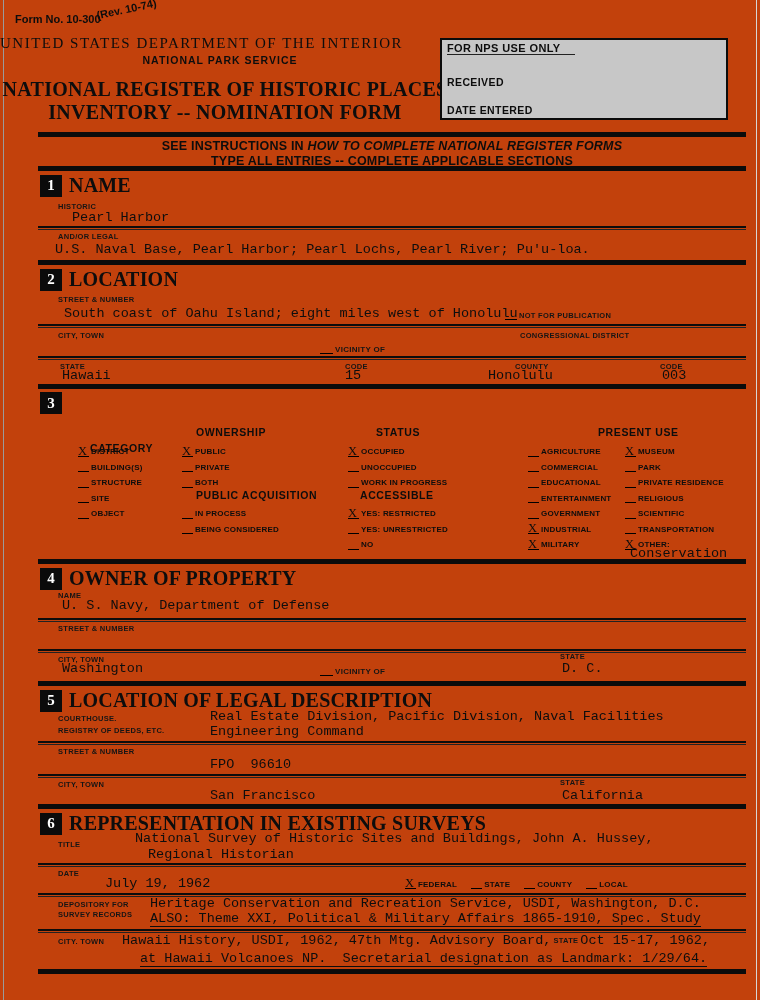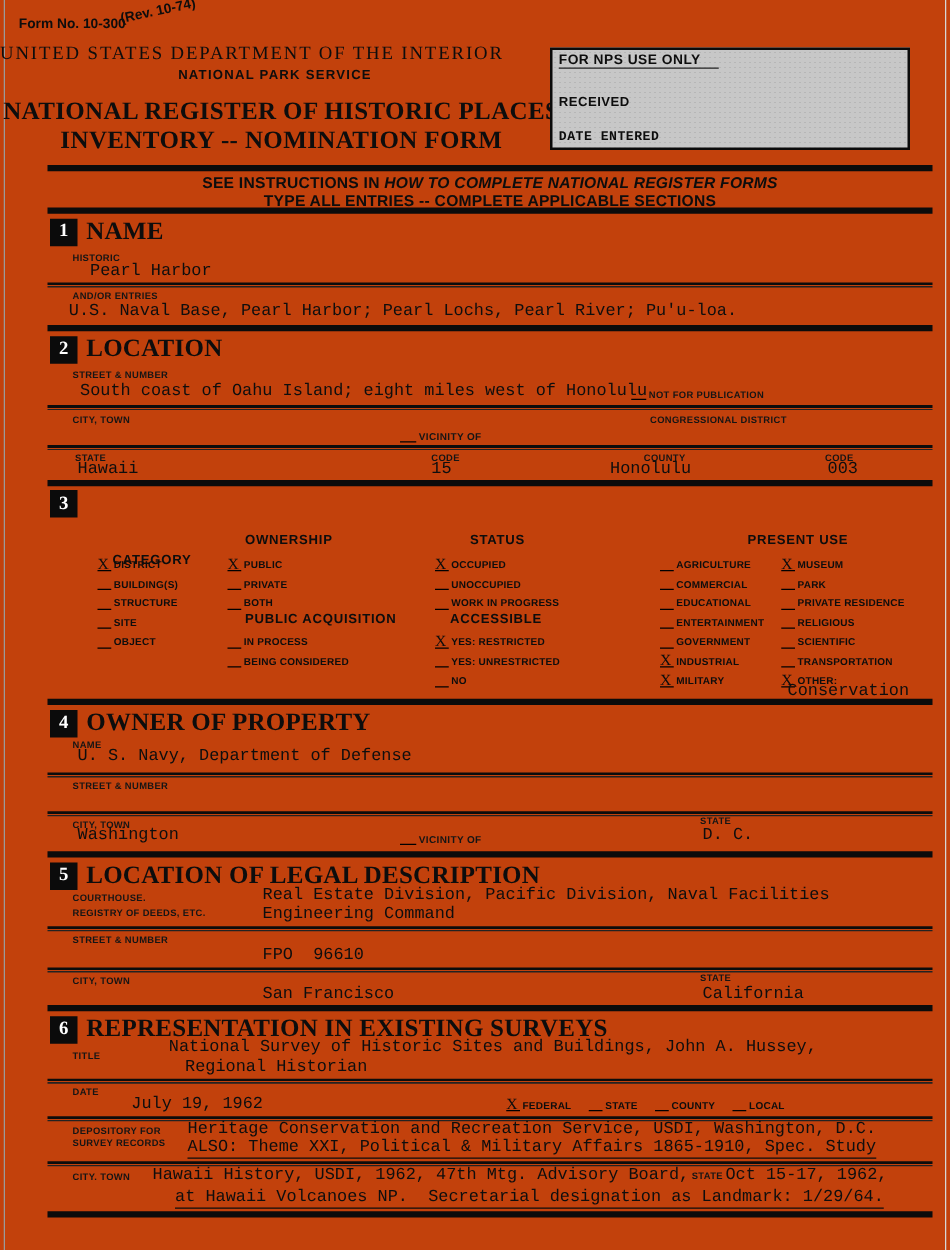--- a/index.html
+++ b/index.html
@@ -28,21 +28,21 @@
   .title2{position:absolute;left:0;top:101px;width:450px;text-align:center;
         font-family:"Liberation Serif",serif;font-weight:bold;font-size:20px;letter-spacing:.3px;}
 
   .npsbox{position:absolute;left:440px;top:38px;width:288px;height:82px;
         background-color:#c7c7c7;
         background-image:radial-gradient(#a4a4a4 .6px,transparent .7px);background-size:4px 4px;
         border:2.5px solid #0b0b0b;box-sizing:border-box;}
   .npsbox .t{position:absolute;left:5px;top:2px;font-weight:bold;font-size:11px;letter-spacing:.4px;
         border-bottom:1.5px solid #222;padding-right:14px;}
   .npsbox .r{position:absolute;left:5px;top:36px;font-weight:bold;font-size:10.5px;letter-spacing:.4px;}
-  .npsbox .d{position:absolute;left:5px;top:64px;font-weight:bold;font-size:10.5px;letter-spacing:.4px;font-family:Liberation Mono, monospace;}
+  .npsbox .d{position:absolute;left:5px;top:64px;font-weight:bold;font-size:10.5px;letter-spacing:.4px;}
 
   .instr1{position:absolute;left:38px;top:139px;width:708px;text-align:center;
         font-weight:bold;font-size:12.5px;letter-spacing:.2px;}
   .instr1 i{}
   .instr2{position:absolute;left:38px;top:153.5px;width:708px;text-align:center;
         font-weight:bold;font-size:12.5px;letter-spacing:.2px;}
 
   
   .sec{position:absolute;left:40px;display:flex;align-items:center;}
   .sec .num{width:22px;height:22px;background:#0b0b0b;color:#fff;display:flex;
@@ -93,21 +93,21 @@
   <div class="instr2">TYPE ALL ENTRIES -- COMPLETE APPLICABLE SECTIONS</div>
   <div class="rule thick" style="top:166px"></div>
 
   <div class="sec" style="top:174px">
     <div class="num">1</div>
     <div class="ttl">NAME</div>
   </div>
   <div class="lbl" style="left:58px;top:202px">HISTORIC</div>
   <div class="tw" style="left:72px;top:210px">Pearl Harbor</div>
   <div class="rule thin" style="top:226px"></div>
-  <div class="lbl" style="left:58px;top:232px">AND/OR ENTRIES</div>
+  <div class="lbl" style="left:58px;top:232px">AND/OR LEGAL</div>
   <div class="tw" style="left:55px;top:242px">U.S. Naval Base, Pearl Harbor; Pearl Lochs, Pearl River; Pu'u-loa.</div>
   <div class="rule thick" style="top:260px"></div>
 
   <div class="sec" style="top:268px">
     <div class="num">2</div>
     <div class="ttl">LOCATION</div>
   </div>
   <div class="lbl" style="left:58px;top:295px">STREET &amp; NUMBER</div>
   <div class="tw" style="left:64px;top:306px">South coast of Oahu Island; eight miles west of Honolulu</div>
   <div style="position:absolute;left:505px;top:310px;display:flex;align-items:flex-end">

